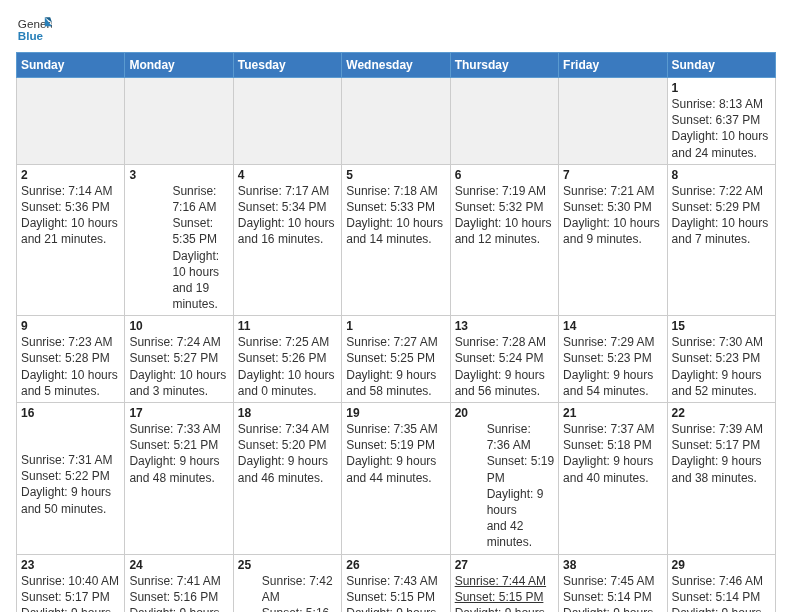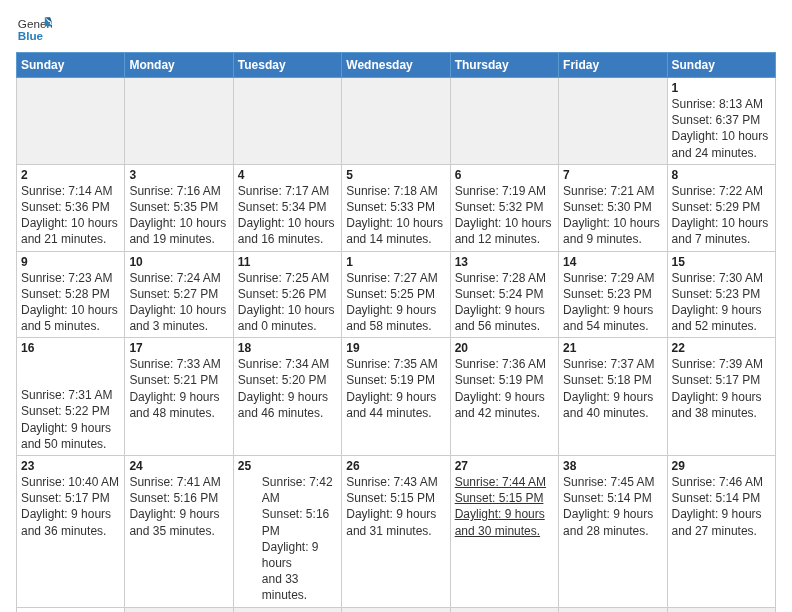--- a/index.html
+++ b/index.html
@@ -135,21 +135,21 @@
         <tr>
           <td>
             <span class="day-number">2</span>
             <div class="day-info" style="white-space: pre-line;">Sunrise: 7:14 AM
 Sunset: 5:36 PM
 Daylight: 10 hours
 and 21 minutes.</div>
           </td>
           <td>
             <span class="day-number">3</span>
-            <div class="day-info" style="white-space: pre-line;">Sunrise: 7:16 AM
+            <div class="day-info" style="white-space: pre-line; margin-left: 43px;">Sunrise: 7:16 AM
 Sunset: 5:35 PM
 Daylight: 10 hours
 and 19 minutes.</div>
           </td>
           <td>
             <span class="day-number">4</span>
             <div class="day-info" style="white-space: pre-line;">Sunrise: 7:17 AM
 Sunset: 5:34 PM
 Daylight: 10 hours
 and 16 minutes.</div>
@@ -258,21 +258,21 @@
           </td>
           <td>
             <span class="day-number">19</span>
             <div class="day-info" style="white-space: pre-line;">Sunrise: 7:35 AM
 Sunset: 5:19 PM
 Daylight: 9 hours
 and 44 minutes.</div>
           </td>
           <td>
             <span class="day-number">20</span>
-            <div class="day-info" style="white-space: pre-line;">Sunrise: 7:36 AM
+            <div class="day-info" style="white-space: pre-line; margin-left: 32px;">Sunrise: 7:36 AM
 Sunset: 5:19 PM
 Daylight: 9 hours
 and 42 minutes.</div>
           </td>
           <td>
             <span class="day-number">21</span>
             <div class="day-info" style="white-space: pre-line;">Sunrise: 7:37 AM
 Sunset: 5:18 PM
 Daylight: 9 hours
 and 40 minutes.</div>

